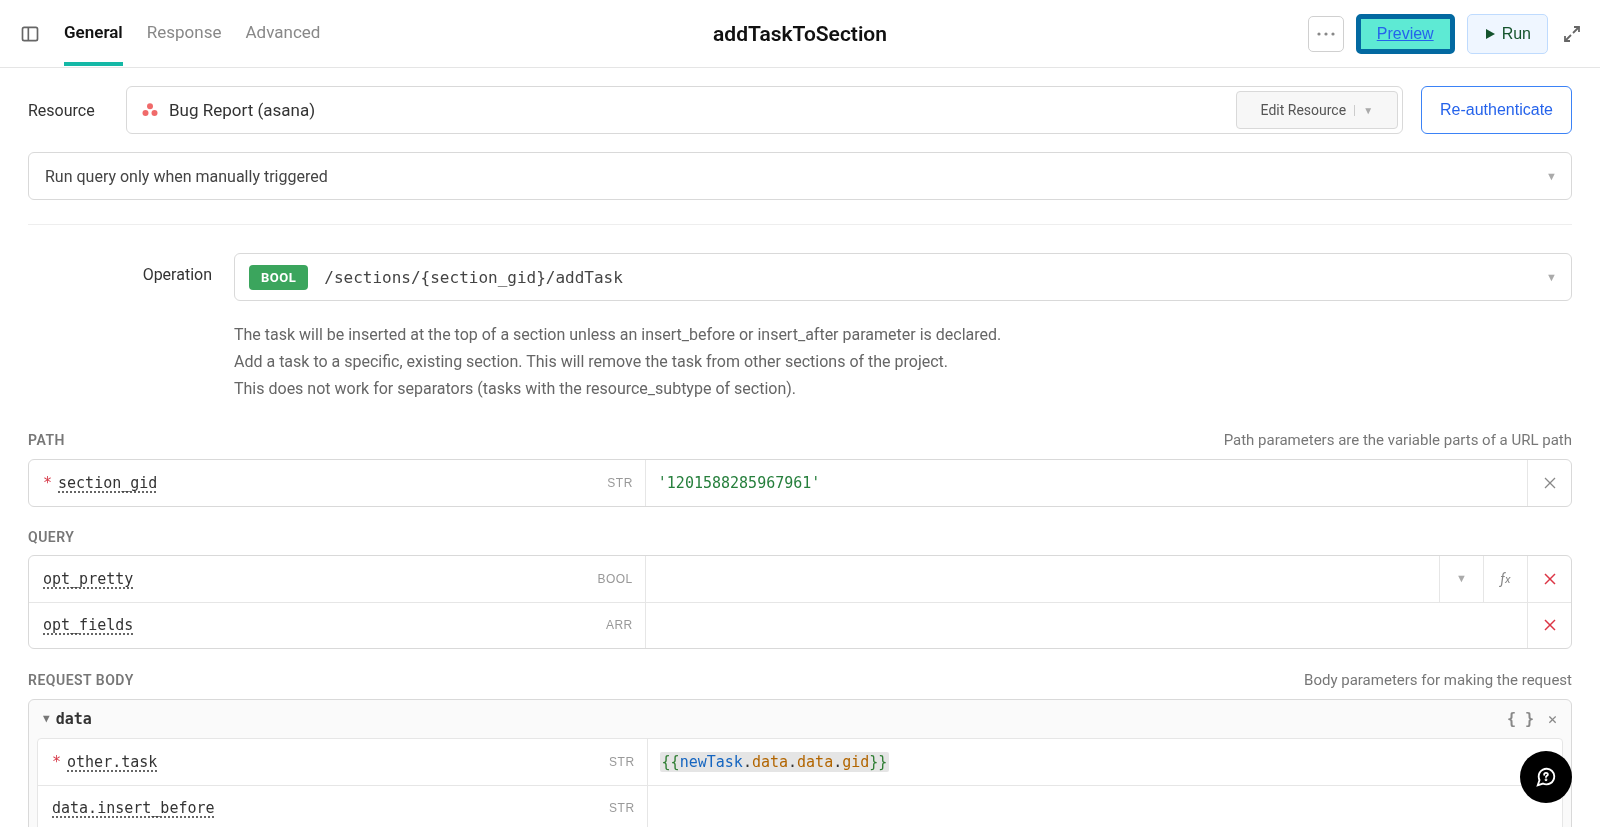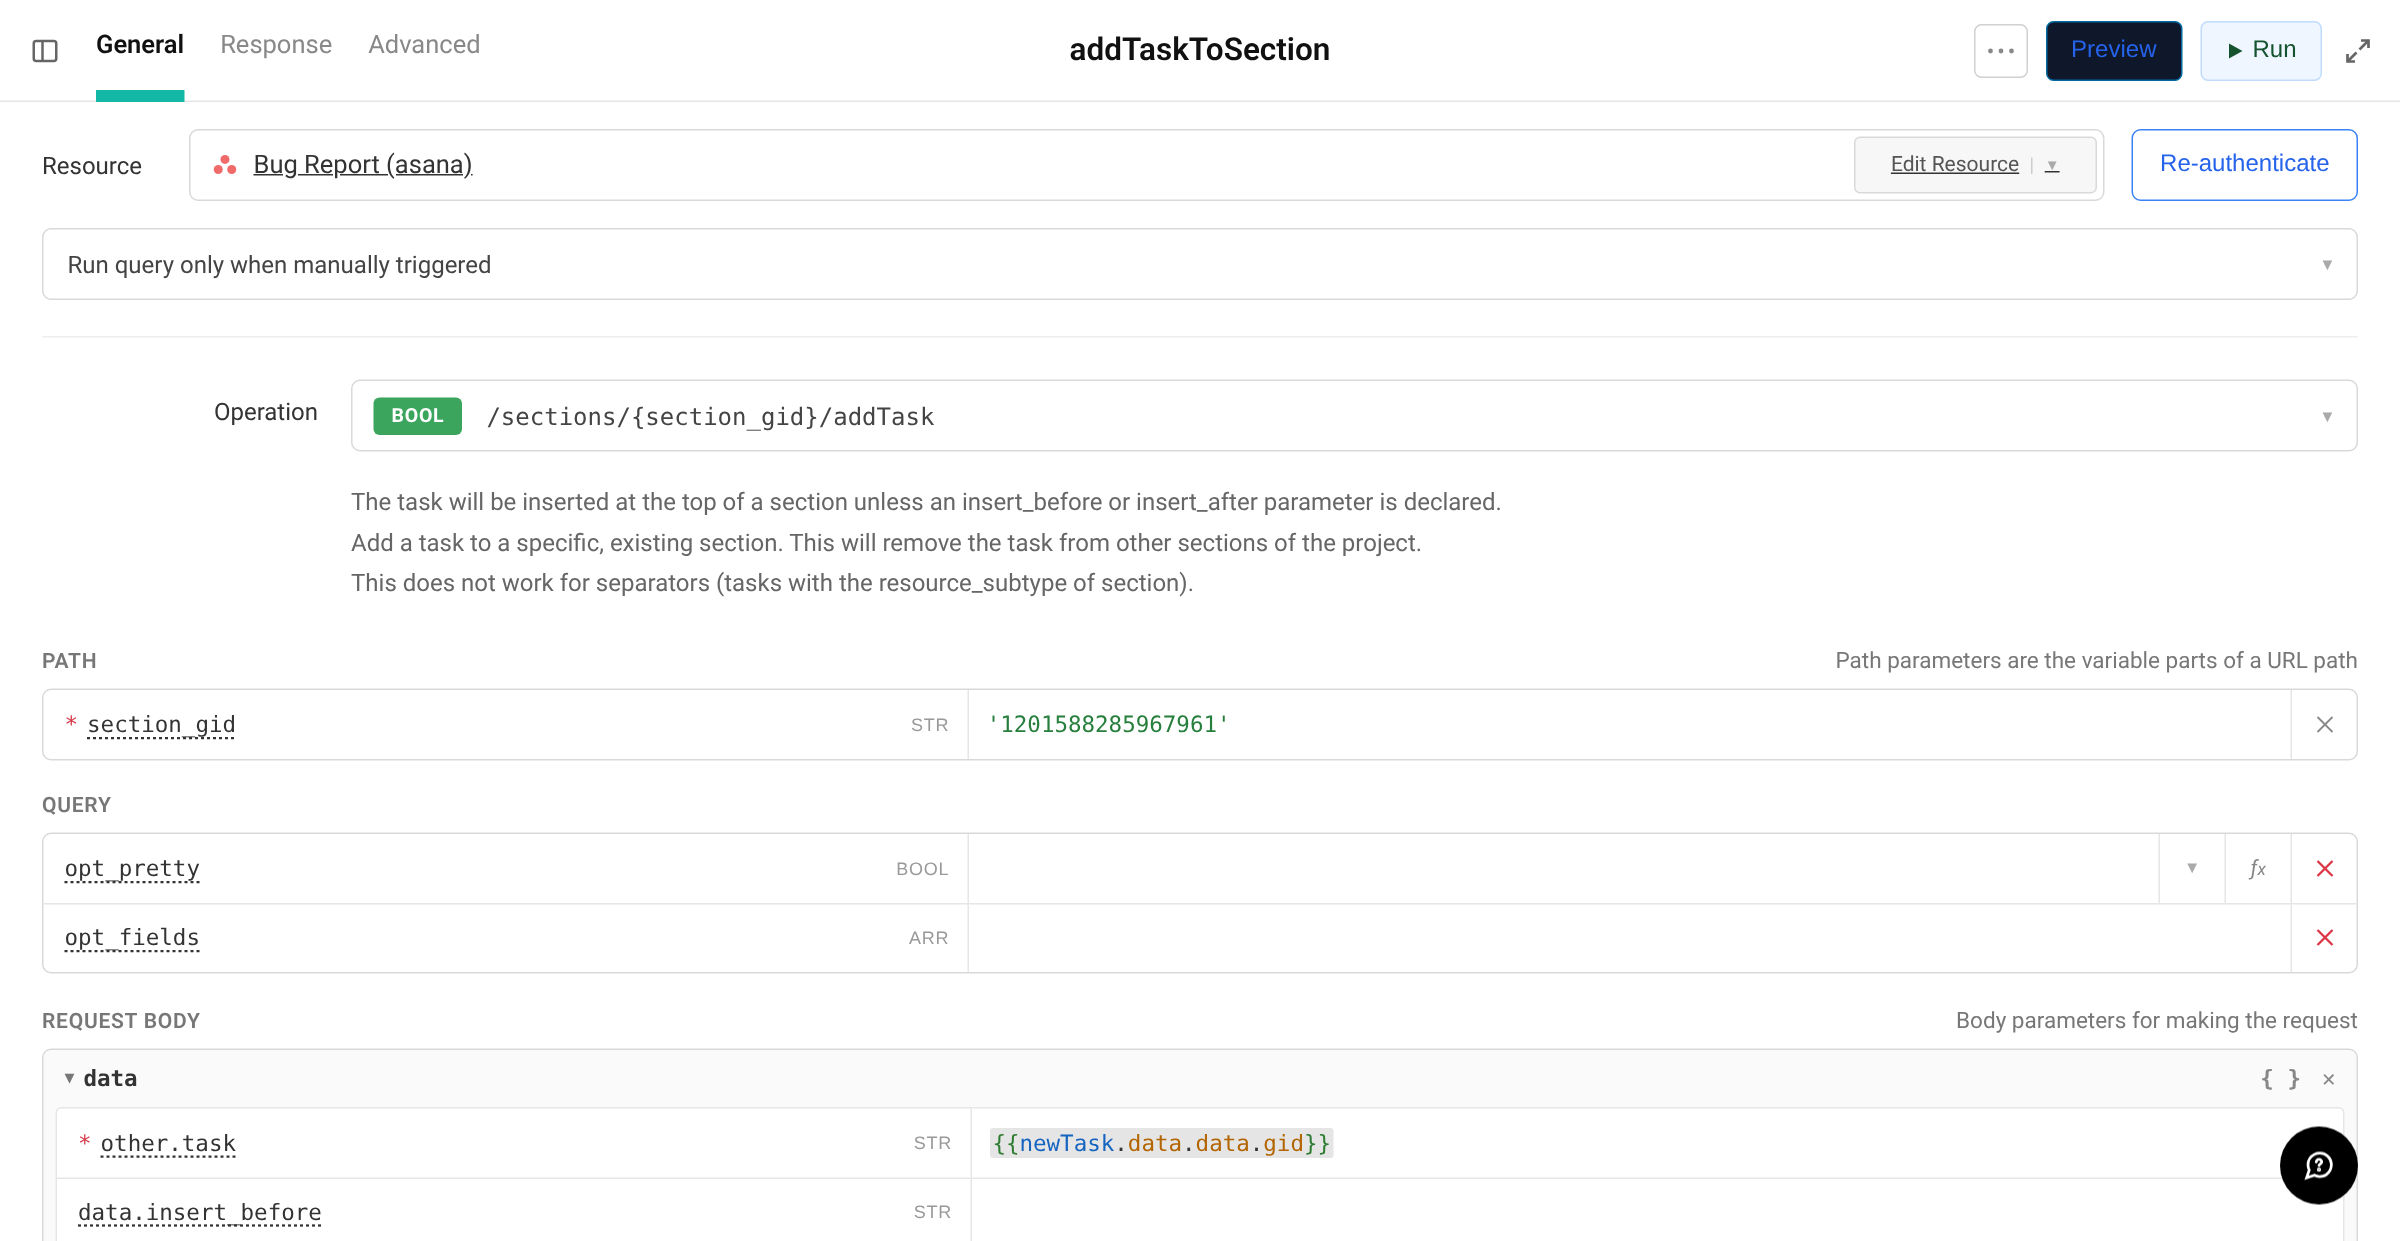--- a/index.html
+++ b/index.html
@@ -26,21 +26,21 @@
 .tab {
   font-size: 17px;
   color: #888;
   cursor: pointer;
   padding-bottom: 20px;
   margin-top: 20px;
 }
 .tab.active {
   color: #111;
   font-weight: 600;
-  border-bottom: 8px solid #14b8a6;
+  border-bottom: 4px solid #14b8a6;
 }
 .center-title {
   position: absolute;
   left: 50%;
   top: 50%;
   transform: translate(-50%, -50%);
   font-size: 21px;
   font-weight: 600;
   color: #111;
 }
@@ -68,23 +68,24 @@
   height: 40px;
   padding: 0 16px;
   border-radius: 5px;
   font-size: 16px;
   cursor: pointer;
   display: flex;
   align-items: center;
   gap: 6px;
 }
 .btn-outline-blue {
-  border: 1px solid #0369a1;
+  border: 5px solid #0369a1;
   color: #2563eb;
-  background: #0f172a;
+  background: #5eead4;
+  text-decoration: underline;
 }
 .btn-fill-blue {
   border: 1px solid #bfdbfe;
   background: #eff6ff;
   color: #14532d;
   font-weight: 400;
 }
 .expand-icon { color: #666; cursor: pointer; margin-left: 4px; }
 
 .content { padding: 18px 28px 40px 28px; }
@@ -100,21 +101,20 @@
   min-width: 80px;
 }
 .resource-select {
   flex: 1;
   display: flex;
   align-items: center;
   border: 1px solid #d9d9d9;
   border-radius: 6px;
   height: 48px;
   padding: 0 4px 0 14px;
-  text-decoration: underline;
 }
 .asana-icon { width: 18px; height: 18px; margin-right: 10px; }
 .resource-name { flex: 1; font-size: 17px; }
 .edit-resource {
   display: flex;
   align-items: center;
   gap: 2px;
   border: 1px solid #d9d9d9;
   background: #f7f7f7;
   color: #555;

